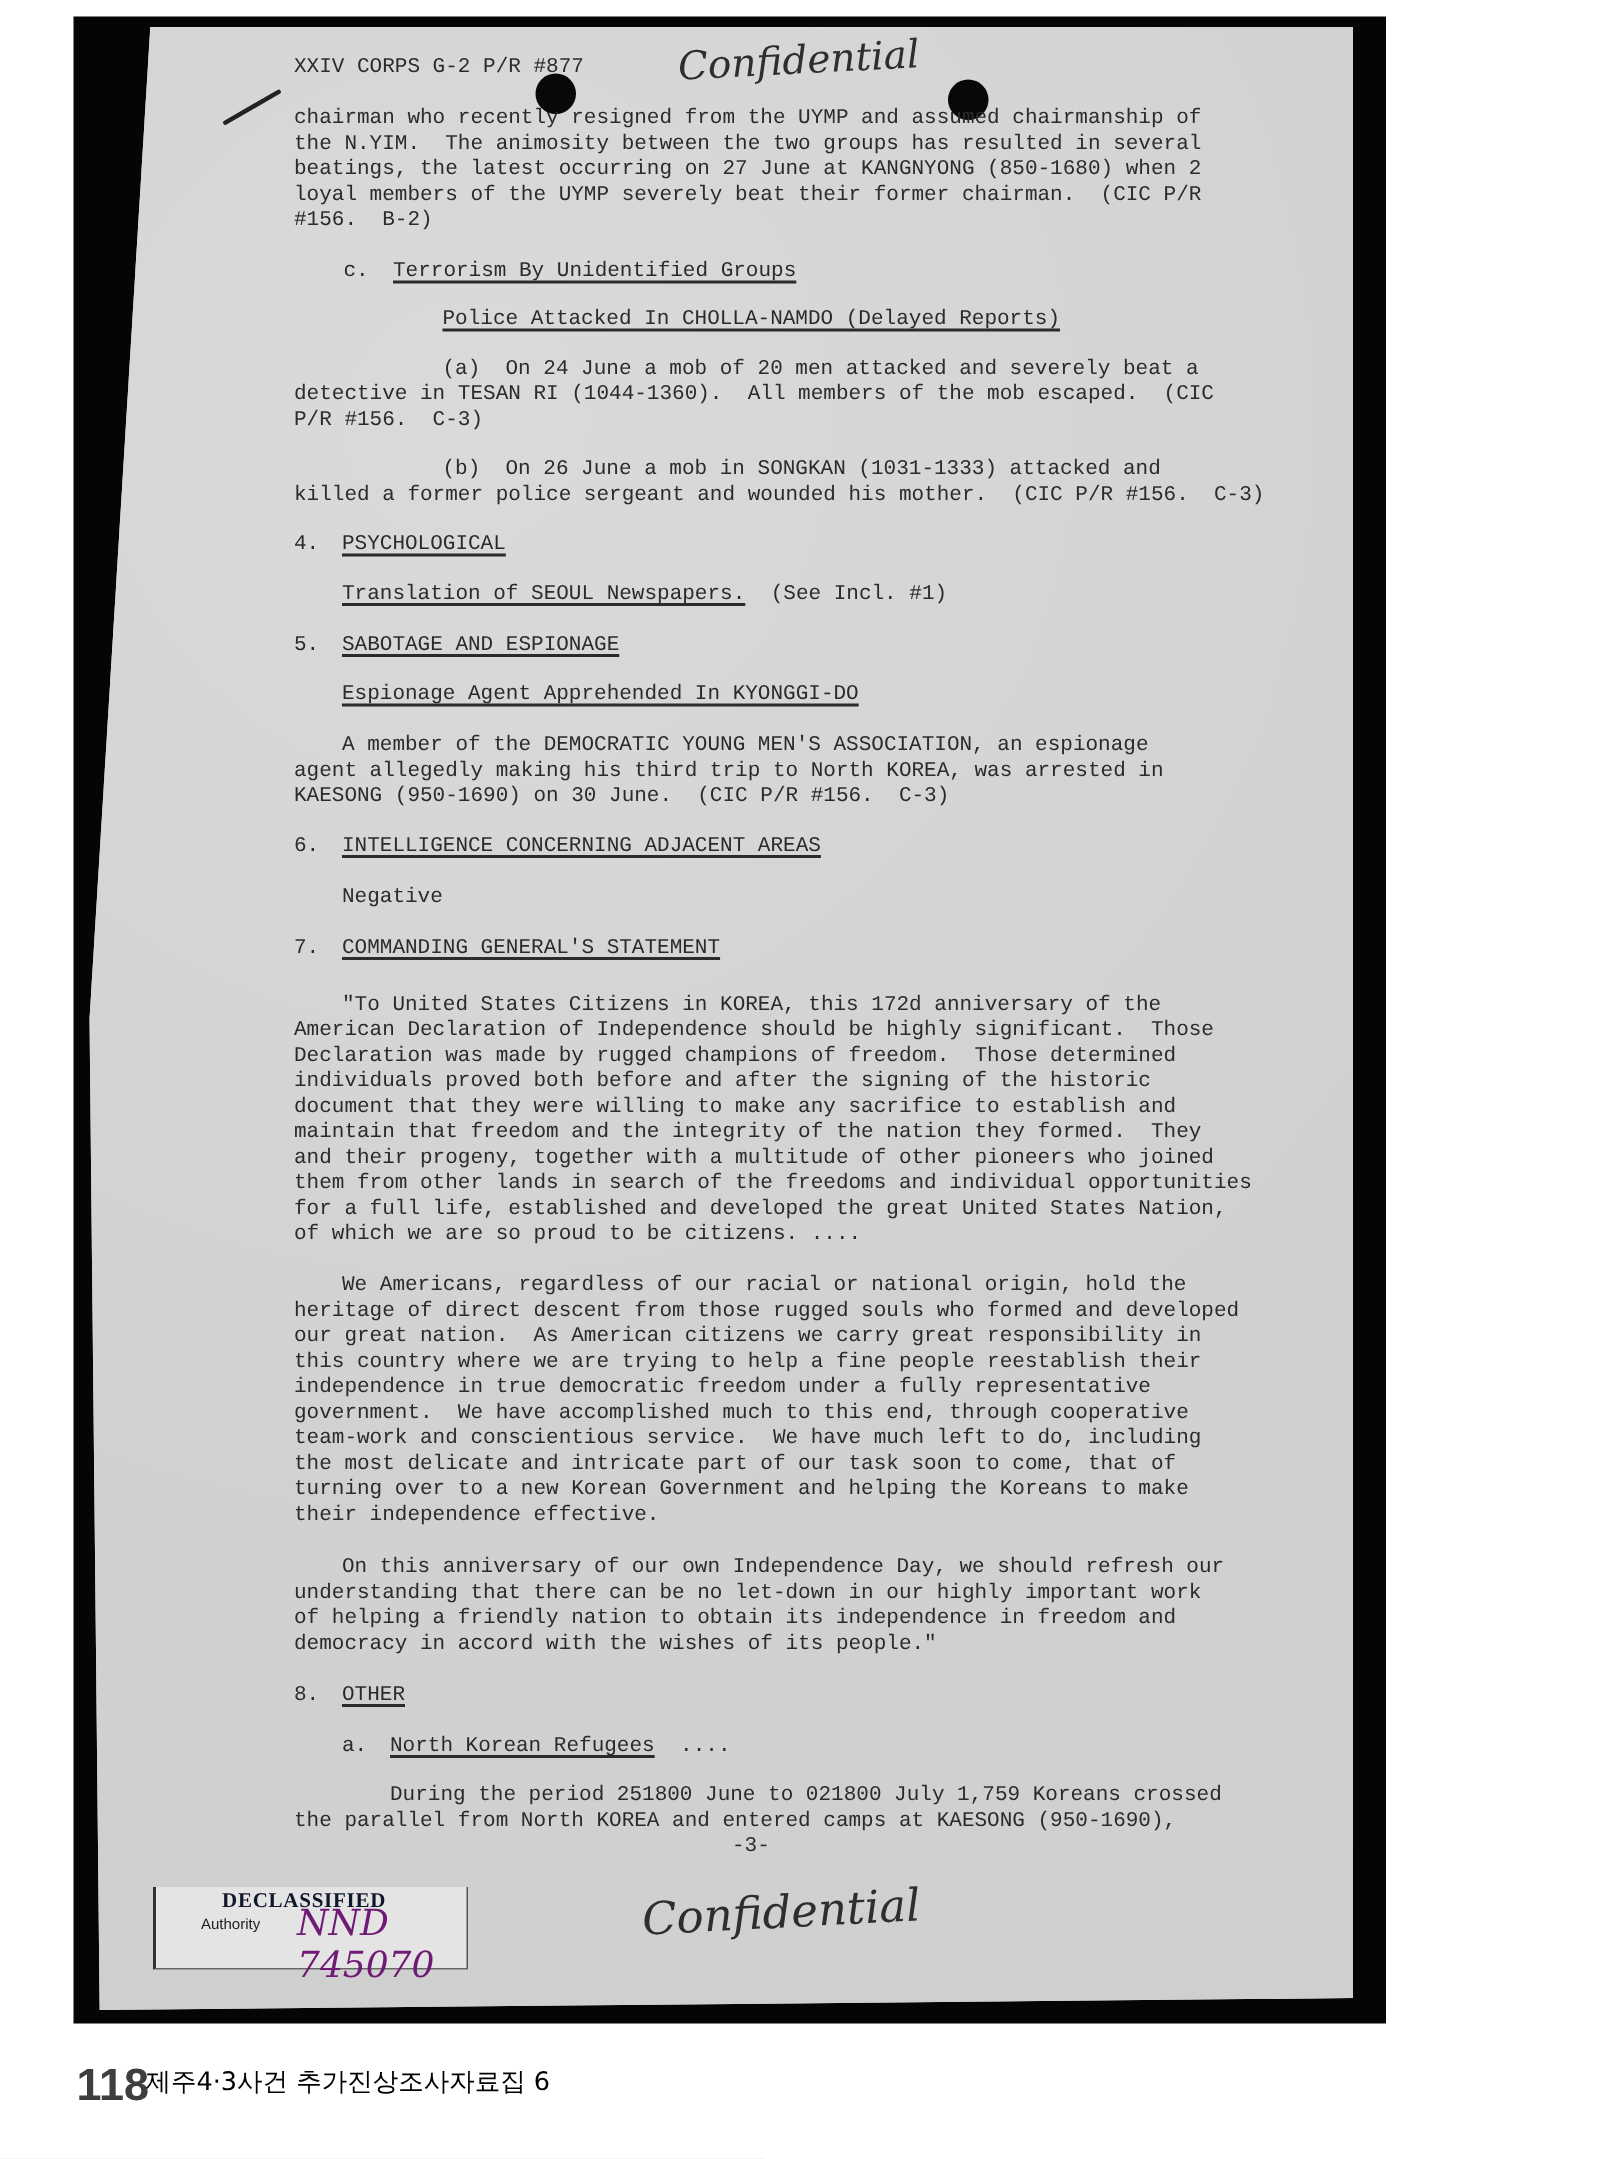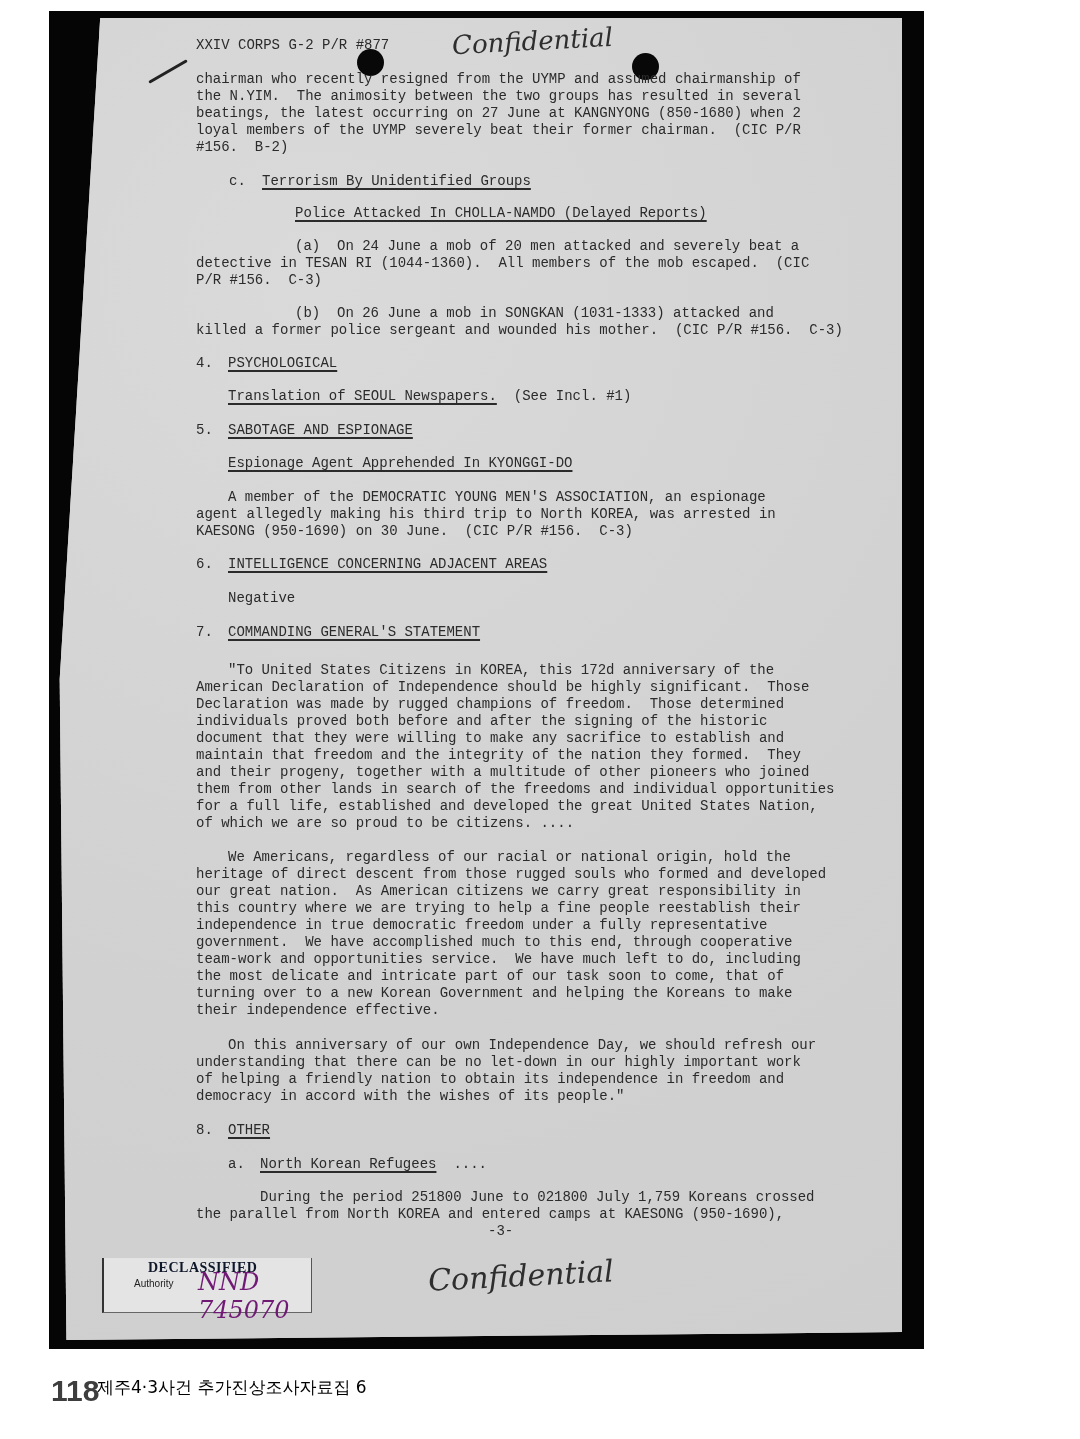--- a/index.html
+++ b/index.html
@@ -91,21 +91,21 @@
 <div class="t" style="left:196px; top:781px;">them from other lands in search of the freedoms and individual opportunities</div>
 <div class="t" style="left:196px; top:798px;">for a full life, established and developed the great United States Nation,</div>
 <div class="t" style="left:196px; top:815px;">of which we are so proud to be citizens. ....</div>
 
 <div class="t" style="left:228px; top:849px;">We Americans, regardless of our racial or national origin, hold the</div>
 <div class="t" style="left:196px; top:866px;">heritage of direct descent from those rugged souls who formed and developed</div>
 <div class="t" style="left:196px; top:883px;">our great nation.  As American citizens we carry great responsibility in</div>
 <div class="t" style="left:196px; top:900px;">this country where we are trying to help a fine people reestablish their</div>
 <div class="t" style="left:196px; top:917px;">independence in true democratic freedom under a fully representative</div>
 <div class="t" style="left:196px; top:934px;">government.  We have accomplished much to this end, through cooperative</div>
-<div class="t" style="left:196px; top:951px;">team-work and opportunities service.  We have much left to do, including</div>
+<div class="t" style="left:196px; top:951px;">team-work and conscientious service.  We have much left to do, including</div>
 <div class="t" style="left:196px; top:968px;">the most delicate and intricate part of our task soon to come, that of</div>
 <div class="t" style="left:196px; top:985px;">turning over to a new Korean Government and helping the Koreans to make</div>
 <div class="t" style="left:196px; top:1002px;">their independence effective.</div>
 
 <div class="t" style="left:228px; top:1037px;">On this anniversary of our own Independence Day, we should refresh our</div>
 <div class="t" style="left:196px; top:1054px;">understanding that there can be no let-down in our highly important work</div>
 <div class="t" style="left:196px; top:1071px;">of helping a friendly nation to obtain its independence in freedom and</div>
 <div class="t" style="left:196px; top:1088px;">democracy in accord with the wishes of its people."</div>
 
 <div class="t" style="left:196px; top:1122px;">8.</div>

